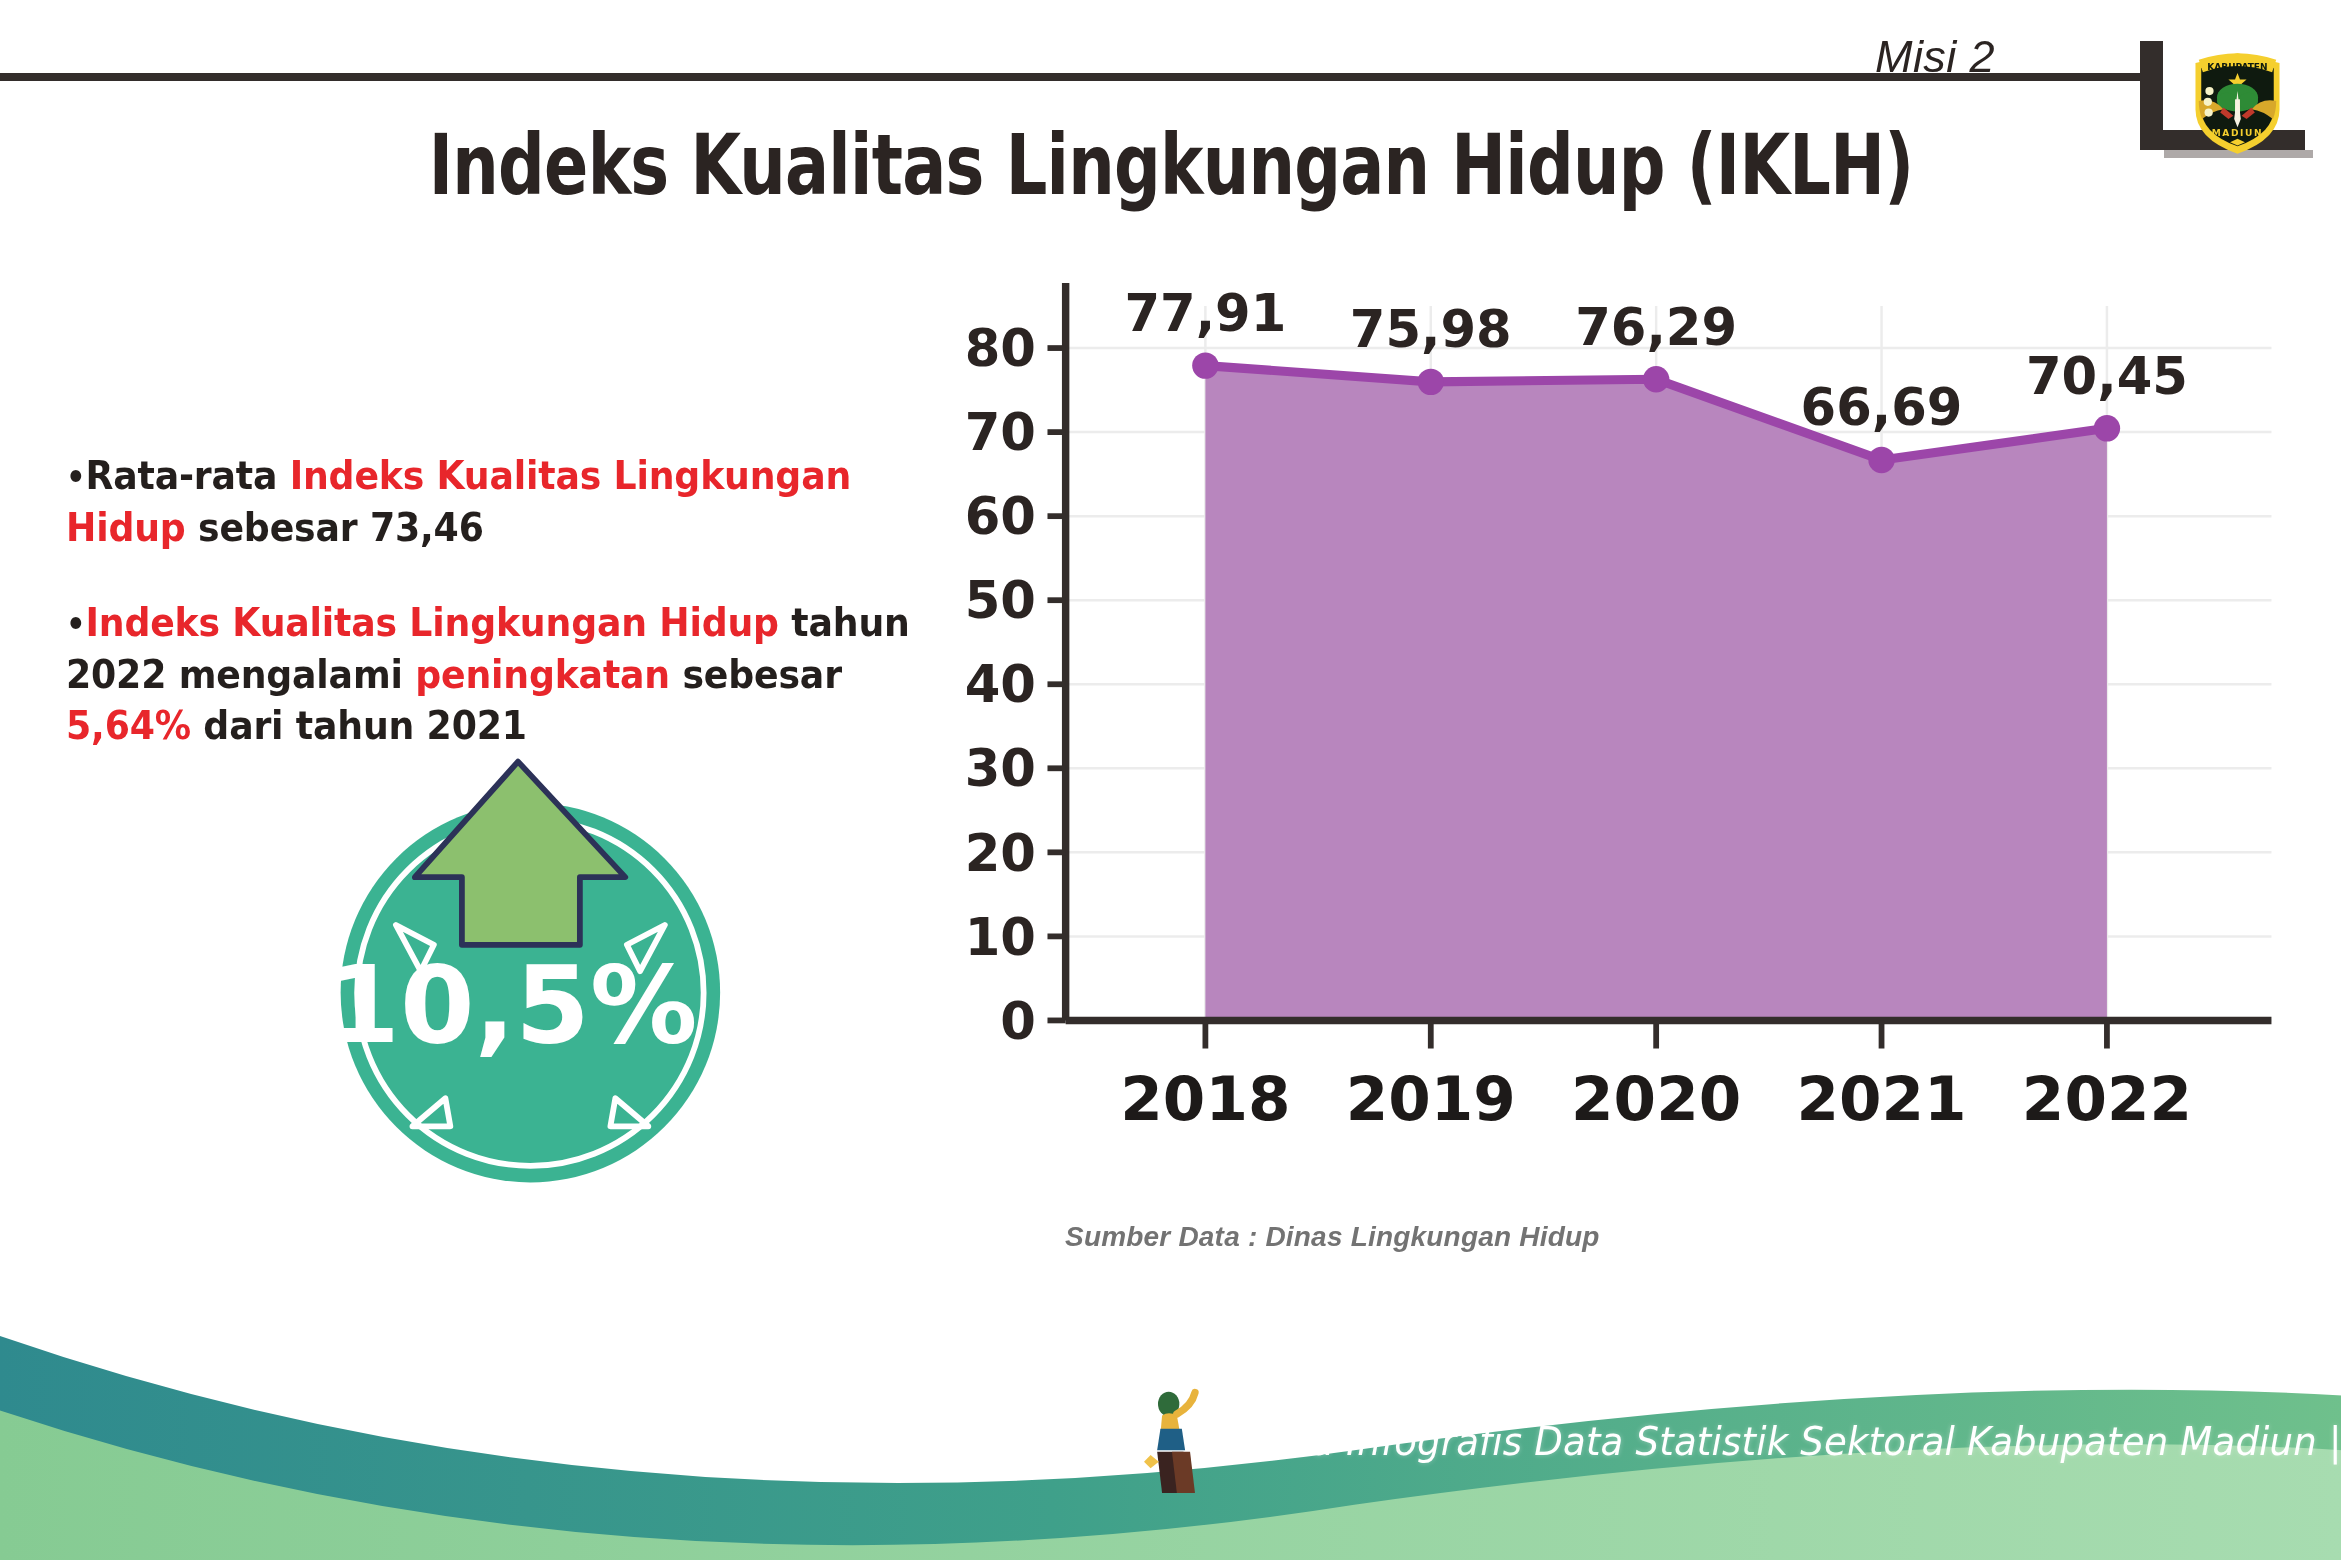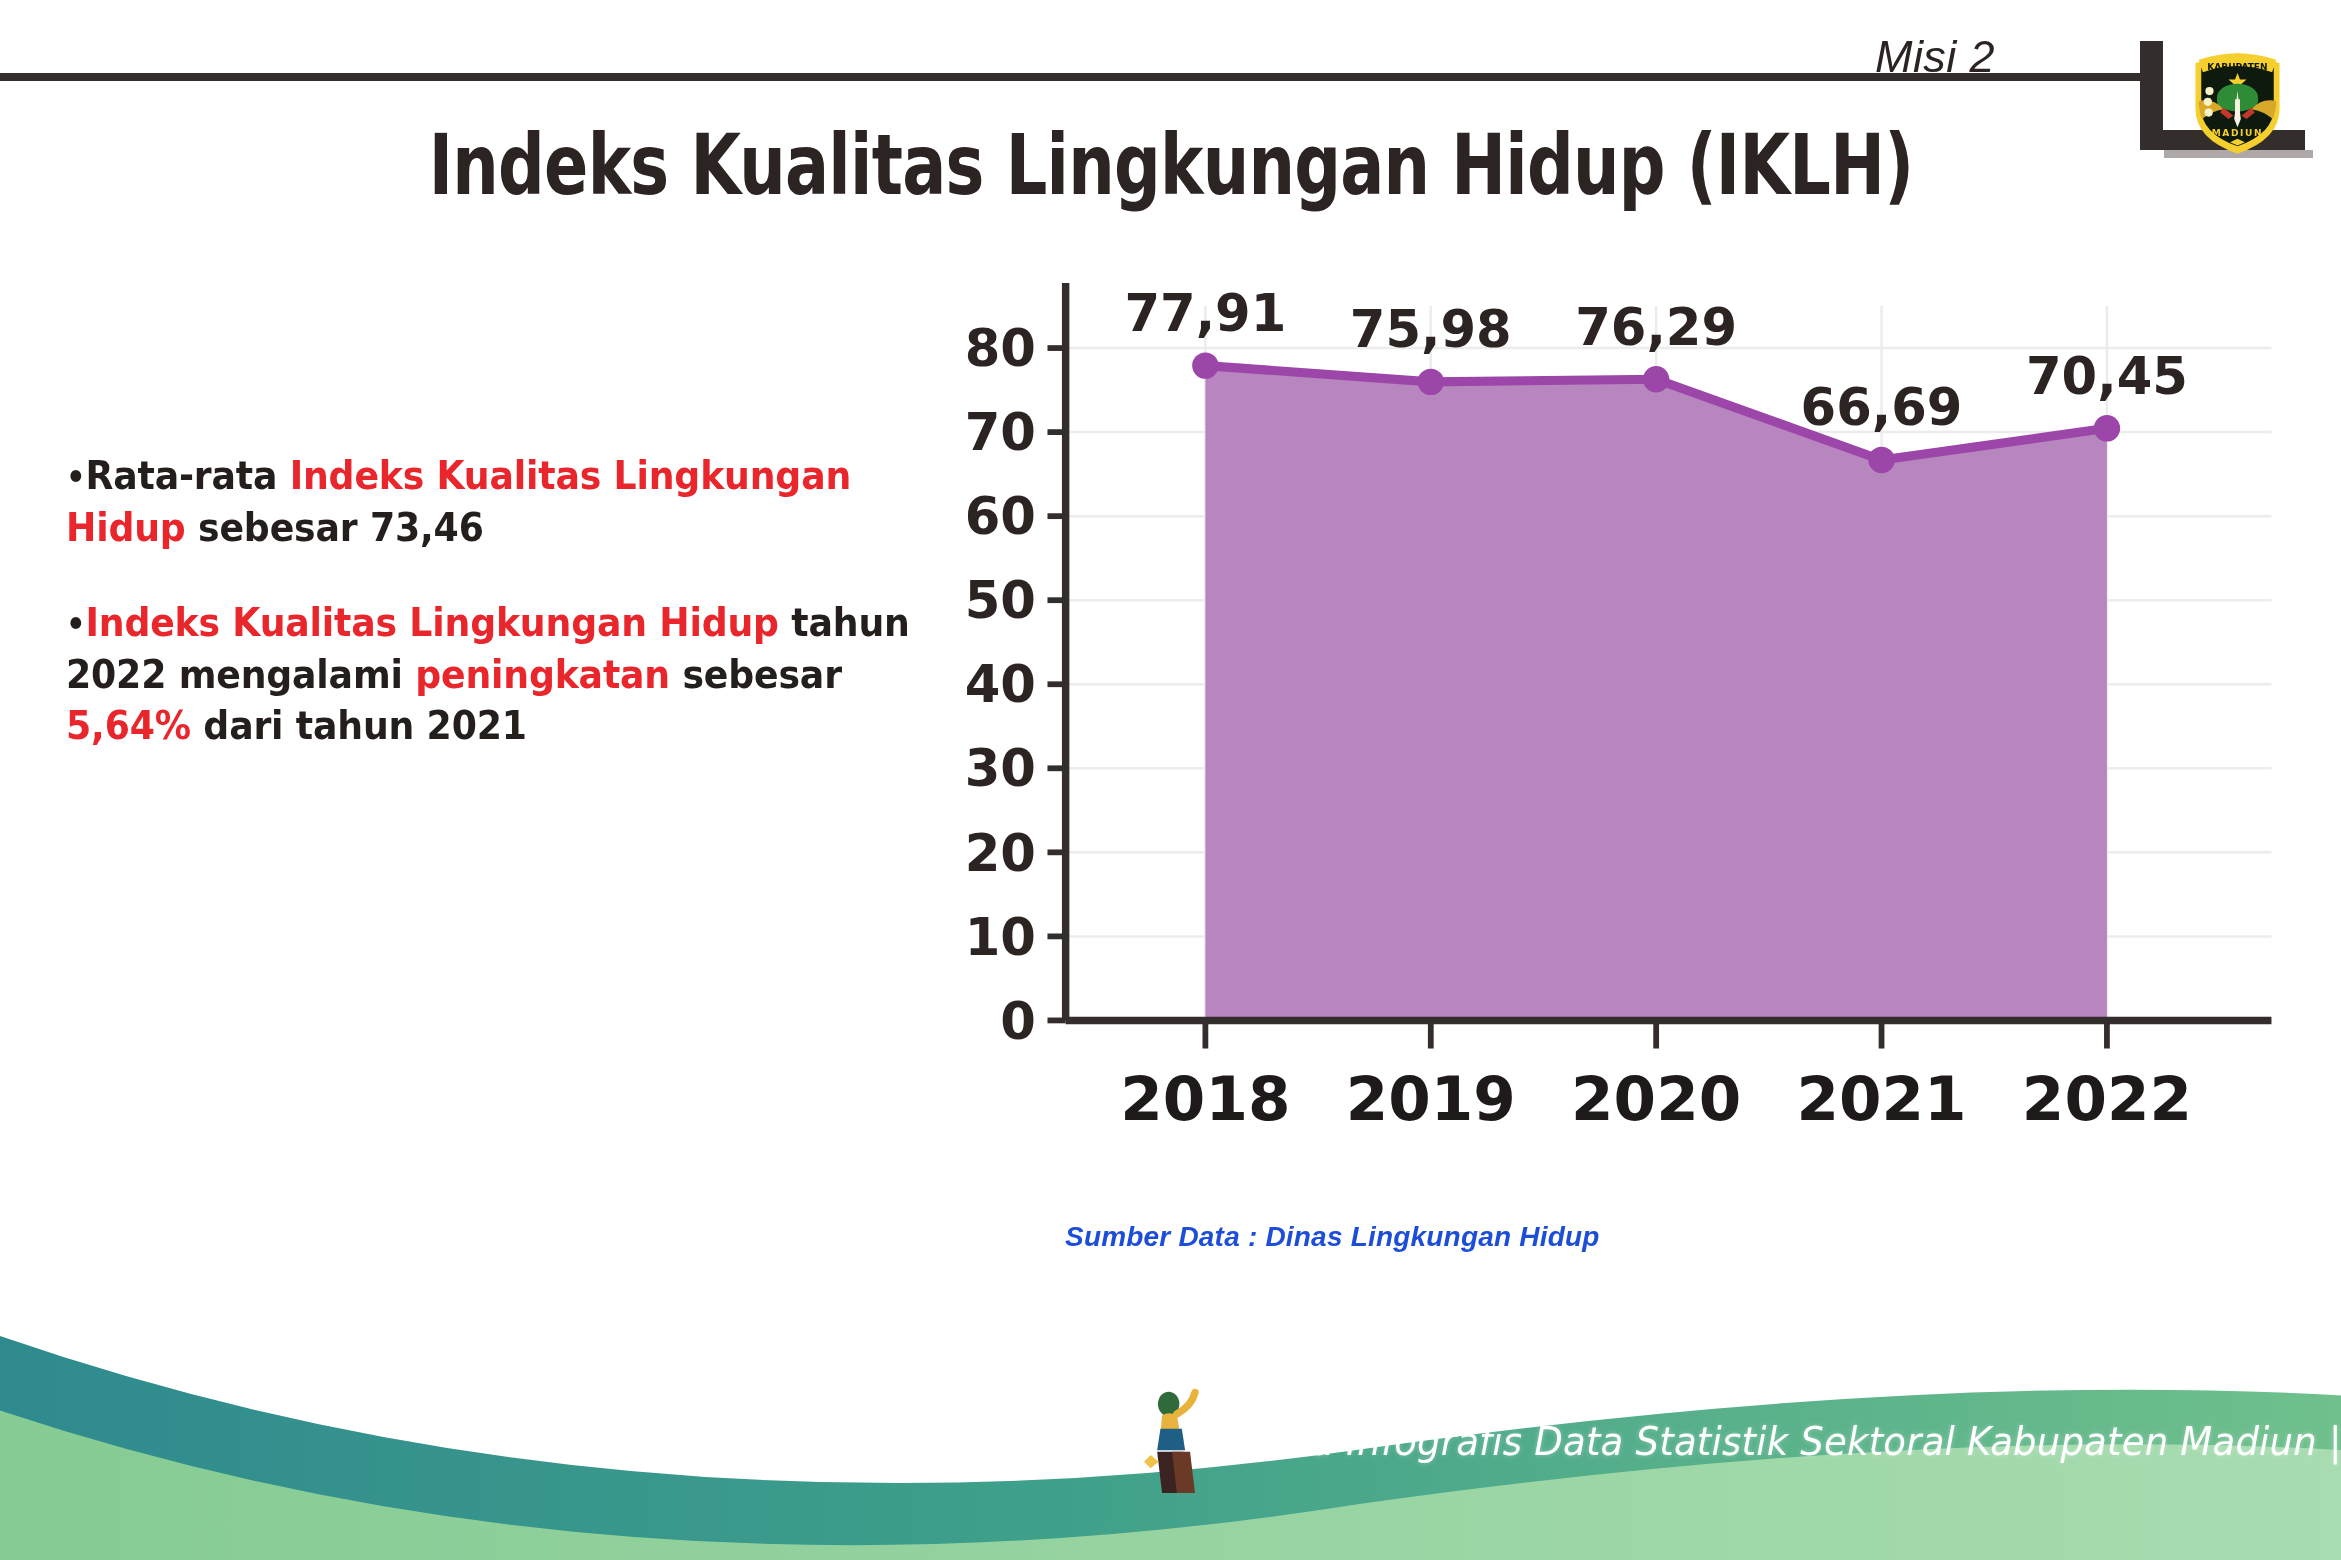--- a/index.html
+++ b/index.html
@@ -68,21 +68,21 @@
 
   
   .badge { position: absolute; left: 320px; top: 753px; width: 429px; height: 438px; }
 
   
   .chart { position: absolute; left: 950px; top: 273px; width: 1338px; height: 925px; }
   .chart-source {
     position: absolute; left: 1065px; top: 1221px;
     font-family: "Liberation Sans", sans-serif;
     font-weight: bold; font-style: italic;
-    font-size: 28px; color: #1d4ed8;
+    font-size: 28px; color: #737373;
     letter-spacing: 0.2px;
   }
 
   
   .footer { position: absolute; left: 0; bottom: 0; width: 2120px; height: 273px; }
   .footer-logo { position: absolute; left: 1144px; bottom: 64px; width: 74px; height: 111px; }
   .footer-text {
     position: absolute; left: 1222px; bottom: 97px;
     font-family: "DejaVu Sans", sans-serif;
     font-size: 39px; font-style: italic; color: #ffffff;
@@ -140,20 +140,37 @@
 
   <div class="bullets">
     <div class="bullet">
       <span class="dot">•</span><span>Rata-rata </span><span class="red">Indeks Kualitas Lingkungan Hidup</span><span> sebesar 73,46</span>
     </div>
     <div class="bullet">
       <span class="dot">•</span><span class="red">Indeks Kualitas Lingkungan Hidup</span><span> tahun 2022 mengalami </span><span class="red">peningkatan</span><span> sebesar </span><span class="red">5,64%</span><span> dari tahun 2021</span>
     </div>
   </div>
 
+  <div class="badge">
+    <svg viewBox="0 0 520 530" width="429" height="438">
+
+      <circle cx="255" cy="290" r="230" fill="#3bb392"></circle>
+      <circle cx="255" cy="290" r="210" fill="none" stroke="#ffffff" stroke-width="7"></circle>
+
+      <polygon points="92,208 138,232 122,264" fill="none" stroke="#ffffff" stroke-width="7" stroke-linejoin="round"></polygon>
+      <polygon points="418,208 372,232 388,264" fill="none" stroke="#ffffff" stroke-width="7" stroke-linejoin="round"></polygon>
+      <polygon points="112,452 152,418 158,452" fill="none" stroke="#ffffff" stroke-width="7" stroke-linejoin="round"></polygon>
+      <polygon points="398,452 358,418 352,452" fill="none" stroke="#ffffff" stroke-width="7" stroke-linejoin="round"></polygon>
+
+      <g>
+        <polygon points="240,10 370,150 315,150 315,232 172,232 172,150 115,150" fill="#8cc06e" stroke="#2c3258" stroke-width="7" stroke-linejoin="round"></polygon>
+      </g>
+      <text x="232" y="350" font-family="DejaVu Sans, sans-serif" font-size="130" font-weight="bold" fill="#ffffff" text-anchor="middle">10,5%</text>
+    </svg>
+  </div>
 
   <div class="chart">
     <svg id="chart-svg" viewBox="0 0 1620 1120" width="1338" height="925">
         <line x1="140" y1="905" x2="1600" y2="905" stroke="#ececec" stroke-width="3"></line>
         <line x1="140" y1="803.2352941176471" x2="1600" y2="803.2352941176471" stroke="#ececec" stroke-width="3"></line>
         <line x1="140" y1="701.4705882352941" x2="1600" y2="701.4705882352941" stroke="#ececec" stroke-width="3"></line>
         <line x1="140" y1="599.7058823529412" x2="1600" y2="599.7058823529412" stroke="#ececec" stroke-width="3"></line>
         <line x1="140" y1="497.94117647058823" x2="1600" y2="497.94117647058823" stroke="#ececec" stroke-width="3"></line>
         <line x1="140" y1="396.1764705882353" x2="1600" y2="396.1764705882353" stroke="#ececec" stroke-width="3"></line>
         <line x1="140" y1="294.4117647058823" x2="1600" y2="294.4117647058823" stroke="#ececec" stroke-width="3"></line>

